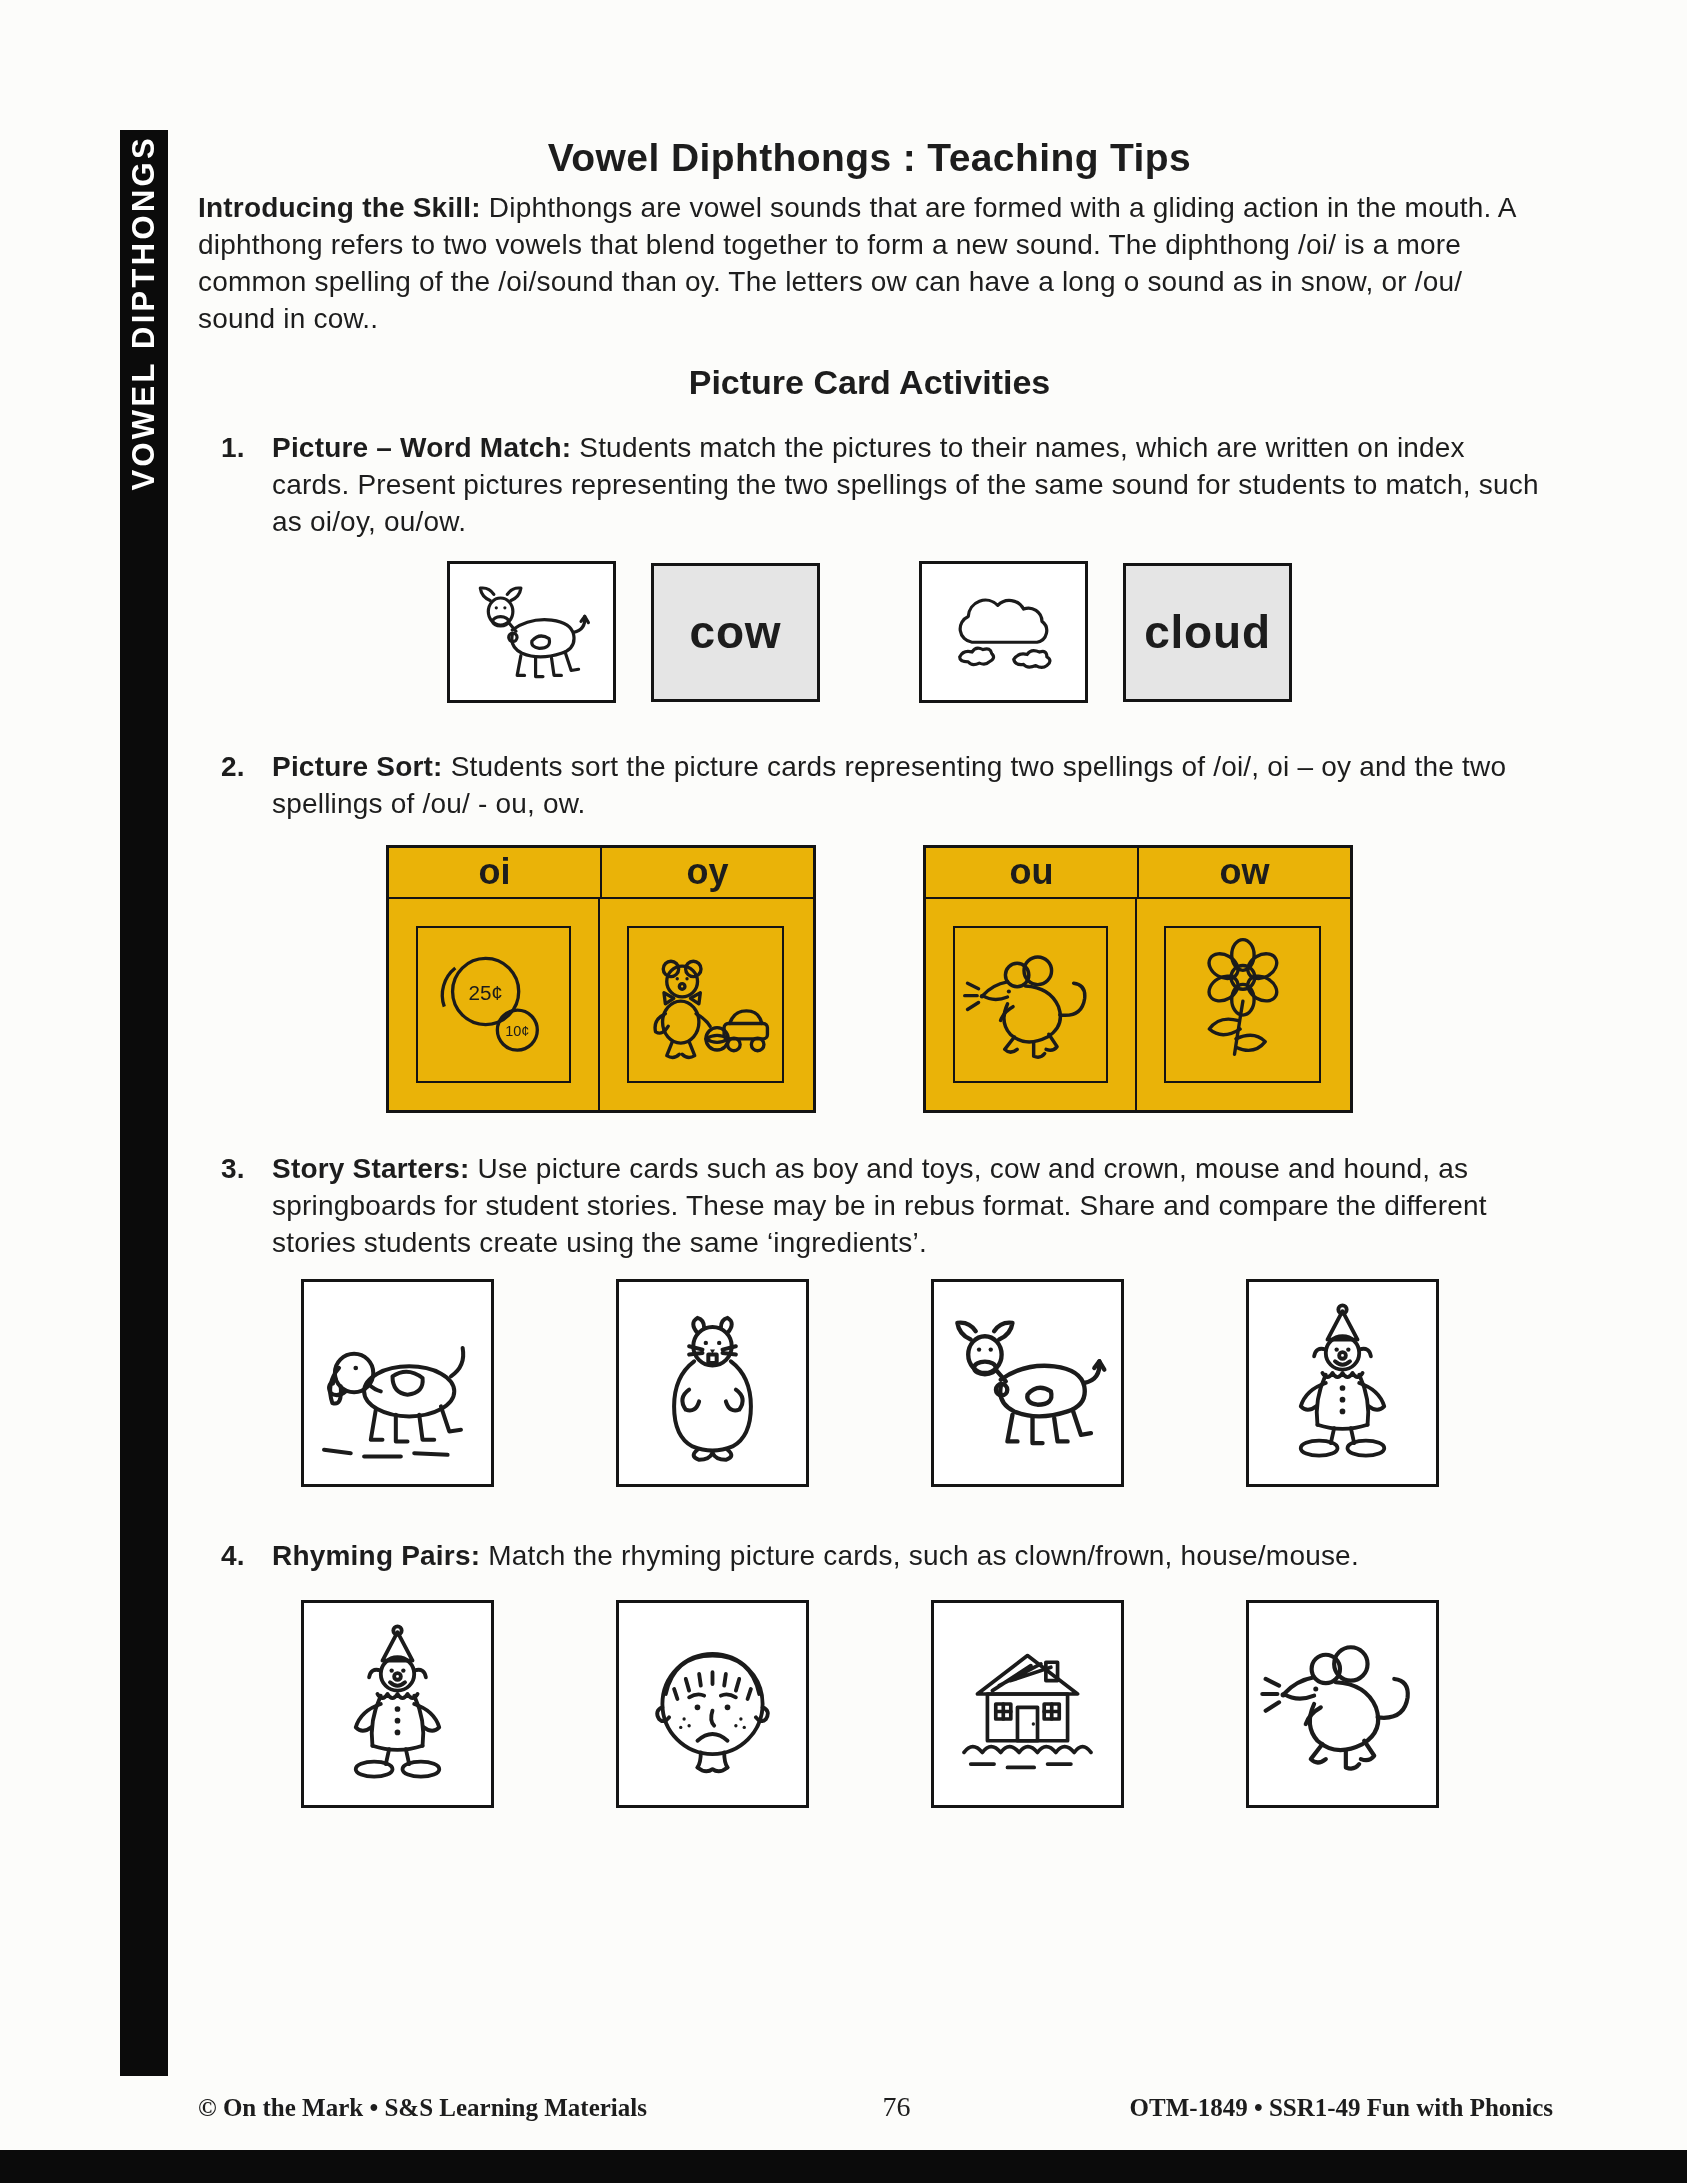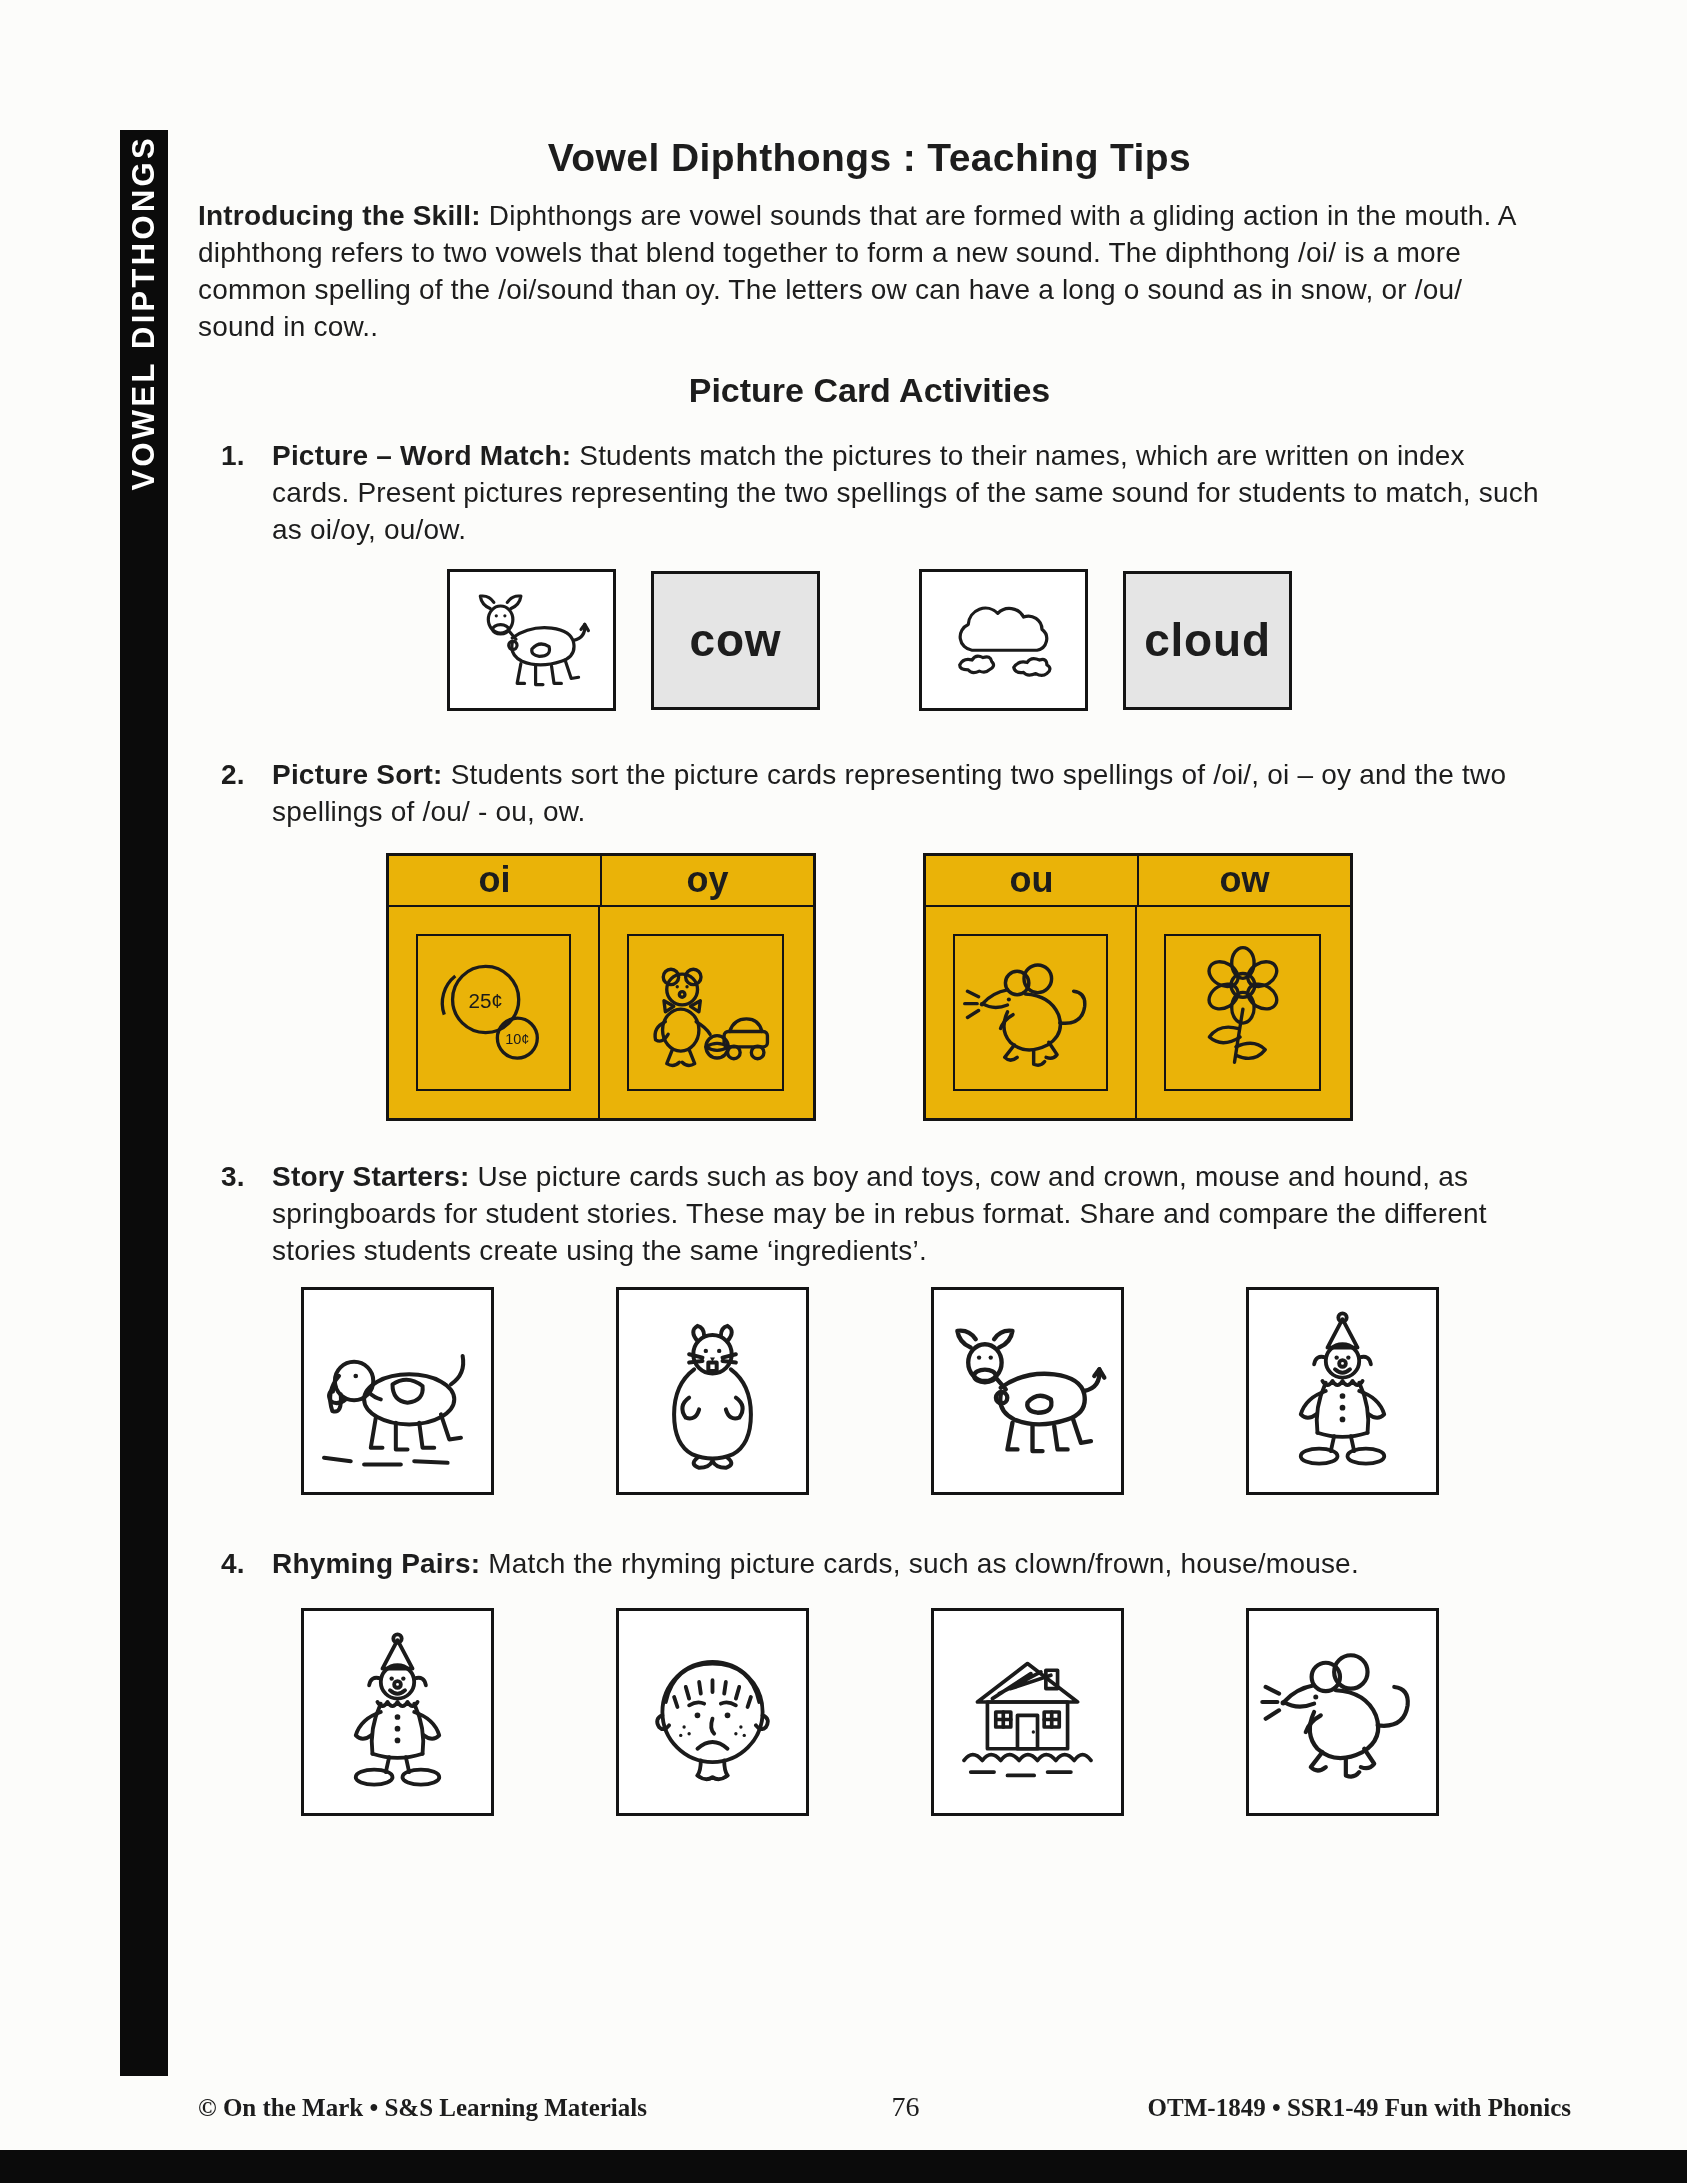--- a/index.html
+++ b/index.html
@@ -8,21 +8,21 @@
     font-family:"Liberation Sans",sans-serif;color:#1d1d1d;overflow:hidden;
   }
   
   .side-band{position:absolute;left:120px;top:130px;width:48px;height:1946px;background:#0b0b0b;
     display:flex;justify-content:center;align-items:flex-start;}
   .side-band span{
     writing-mode:vertical-rl;transform:rotate(180deg);
     color:#fff;font-weight:bold;font-size:31px;letter-spacing:3.3px;padding:5px 0;white-space:nowrap;}
   .content{position:absolute;left:198px;top:124px;width:1343px;}
   h1.title{margin:11.5px 0 0;text-align:center;font-size:39px;letter-spacing:0.4px;}
-  p.intro{margin:17px 0 0;font-size:28px;line-height:1.33;letter-spacing:0.2px;}
+  p.intro{margin:9px 0 0;font-size:28px;line-height:1.33;letter-spacing:0.2px;}
   h2.section{margin:26px 0 0;text-align:center;font-size:34px;}
   .activity{display:flex;margin:28px 0 0 23px;font-size:28px;line-height:1.32;letter-spacing:0.2px;}
   .activity .num{flex:none;width:51px;font-weight:bold;}
   .activity .body{flex:1;}
   .activity .lbl{font-weight:bold;}
   
   .match-row{margin-top:20px;display:flex;justify-content:center;align-items:center;}
   .pic-card{width:169px;height:142px;border:3.3px solid #141414;background:#fff;
     display:flex;align-items:center;justify-content:center;padding:6.6px;box-sizing:border-box;}
   .word-card{width:163px;height:133px;border:3.3px solid #141414;background:#e5e5e5;
@@ -45,21 +45,21 @@
     justify-content:center;padding:6.6px;box-sizing:border-box;}
   
   .card-row{margin-top:18px;display:flex;justify-content:center;gap:122px;}
   .big-card{width:193px;height:208px;border:3.3px solid #141414;background:#fff;
     display:flex;align-items:center;justify-content:center;padding:10px;box-sizing:border-box;}
   .row-lower{margin-top:25px;}
   .act-gap{margin-top:46px;}
   .act-gap2{margin-top:38px;}
   .act-gap3{margin-top:51px;}
   
-  .footer{position:absolute;left:198px;right:116px;top:2091px;display:flex;align-items:baseline;
+  .footer{position:absolute;left:198px;right:134px;top:2091px;display:flex;align-items:baseline;
     font-family:"Liberation Serif",serif;font-size:25px;}
   .footer .f-left{flex:1;font-weight:bold;}
   .footer .f-center{flex:none;font-size:28px;margin-left:42px;}
   .footer .f-right{flex:1;text-align:right;font-weight:bold;}
   .scan-strip{position:absolute;left:0;right:0;bottom:0;height:33px;background:#0b0b0b;}
   text.coin-text{font-family:"Liberation Sans",sans-serif;font-size:15px;fill:#1b1b1b;text-anchor:middle;}
   text.coin-text.small{font-size:10.5px;}
 </style>
 </head>
 <body>

